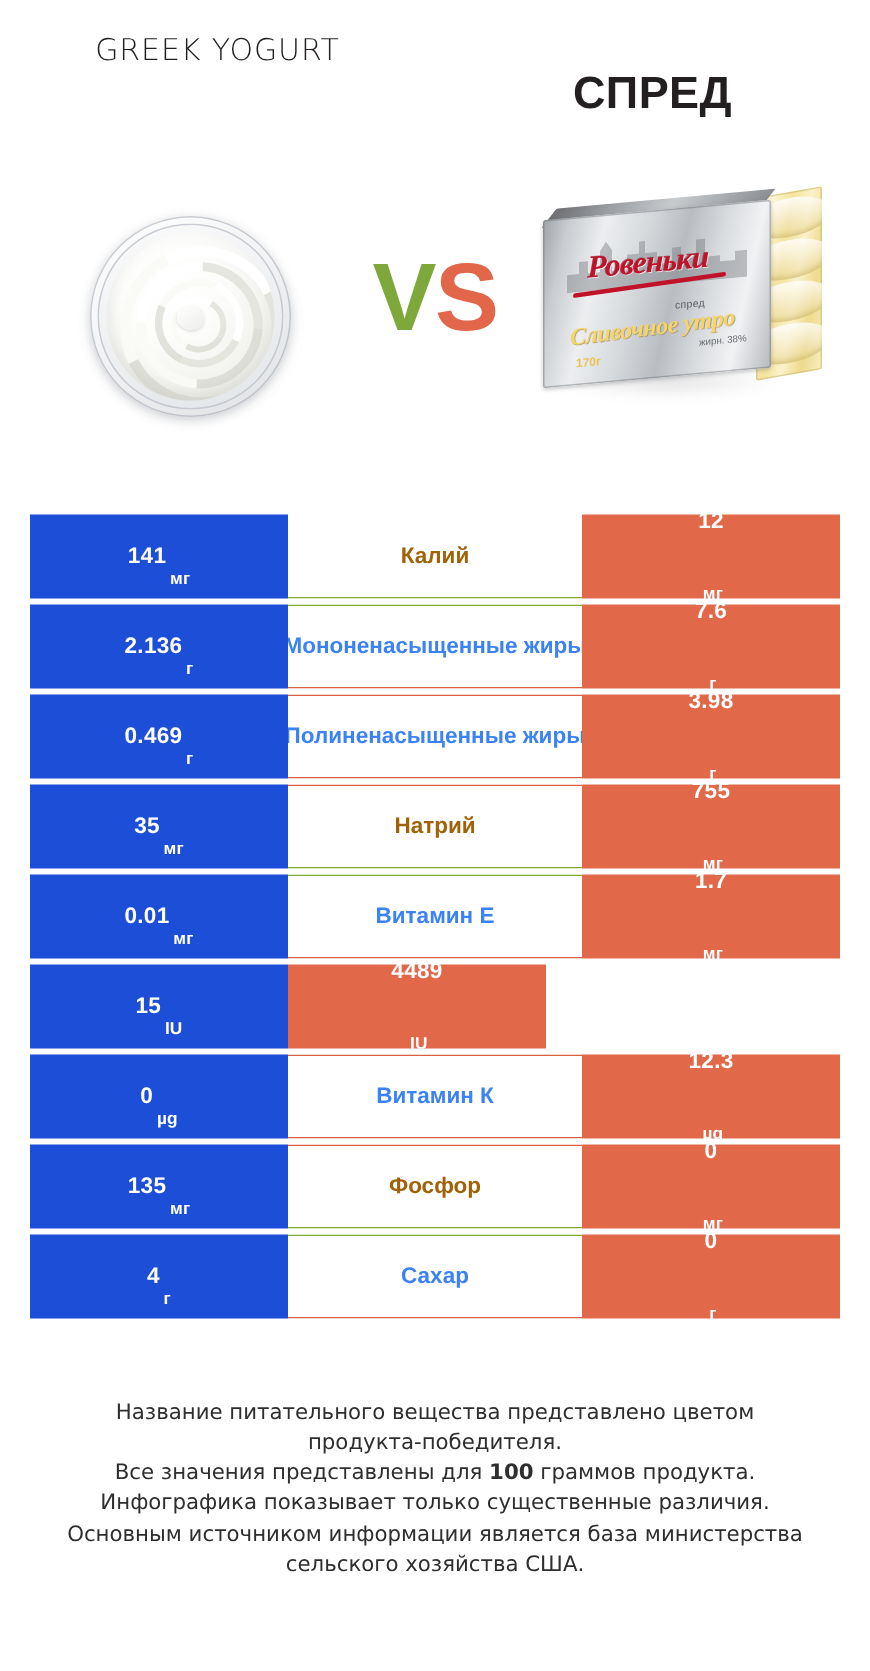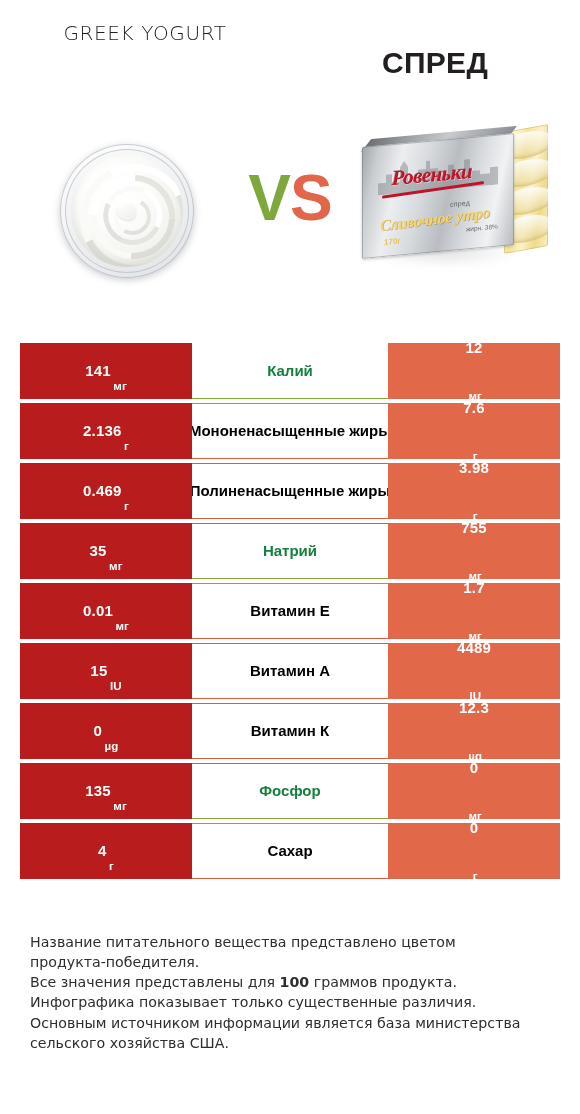--- a/index.html
+++ b/index.html
@@ -288,21 +288,21 @@
     font-weight: 700;
     line-height: 1.22;
     text-align: center;
   }
   .cell-left, .cell-right {
     width: 172px;
     flex: 0 0 172px;
     color: #ffffff;
     letter-spacing: 0.2px;
   }
-  .cell-left  { background: #b91c1c; }
+  .cell-left  { background: #1d4ed8; }
   .cell-right { background: #E2684A; flex-direction: column; }
   .cell-mid {
     width: 196px;
     flex: 0 0 196px;
     background: #ffffff;
     position: relative;
     overflow: hidden;
     padding: 0 2px;
   }
   .cell-mid .label {
@@ -317,22 +317,22 @@
   .cell-mid .label.wrap { white-space: normal; }
   .cell-mid::before,
   .cell-mid::after {
     content: "";
     position: absolute;
     left: 0; right: 0;
     height: 1px;
   }
   .cell-mid::before { top: 0; }
   .cell-mid::after  { bottom: 0; }
-  .row.w-green .cell-mid .label { color: #15803d; }
-  .row.w-orange .cell-mid .label { color: #000000; }
+  .row.w-green .cell-mid .label { color: #a16207; }
+  .row.w-orange .cell-mid .label { color: #3b82f6; }
   .row.w-green  .cell-mid::after { background: #82AB33; }
   .row.w-orange .cell-mid::after { background: #D9603F; }
   .row.w-green  .cell-mid::before,
   .row.w-orange .cell-mid::before { background: transparent; }
   .row.pb-green  .cell-mid::before { background: #82AB33; }
   .row.pb-orange .cell-mid::before { background: #D9603F; }
 
   .unit {
     font-size: 11.5px;
     font-weight: 700;
@@ -340,21 +340,21 @@
     letter-spacing: 0.1px;
     margin-top: 31px;
   }
 
   
   .footer {
     position: absolute;
     left: 30px;
     top: 932px;
     width: 520px;
-    text-align: left;
+    text-align: center;
     font-size: 14.2px;
     line-height: 1.42;
     color: #2e2e2e;
     font-family: "DejaVu Sans", sans-serif;
     font-weight: 400;
   }
   .footer b { font-weight: 700; }
 </style>
 </head>
 <body>
@@ -475,23 +475,20 @@
       <div class="cell cell-right">
         <span>1.7</span>
         <span class="unit">мг</span>
       </div>
     </div>
     <div class="row w-orange pb-orange">
       <div class="cell cell-left">
         <span>15</span>
         <span class="unit">IU</span>
       </div>
-      <div class="cell cell-mid">
-        <div class="label">Витамин А</div>
-      </div>
       <div class="cell cell-right">
         <span>4489</span>
         <span class="unit">IU</span>
       </div>
     </div>
     <div class="row w-orange pb-orange">
       <div class="cell cell-left">
         <span>0</span>
         <span class="unit">µg</span>
       </div>

